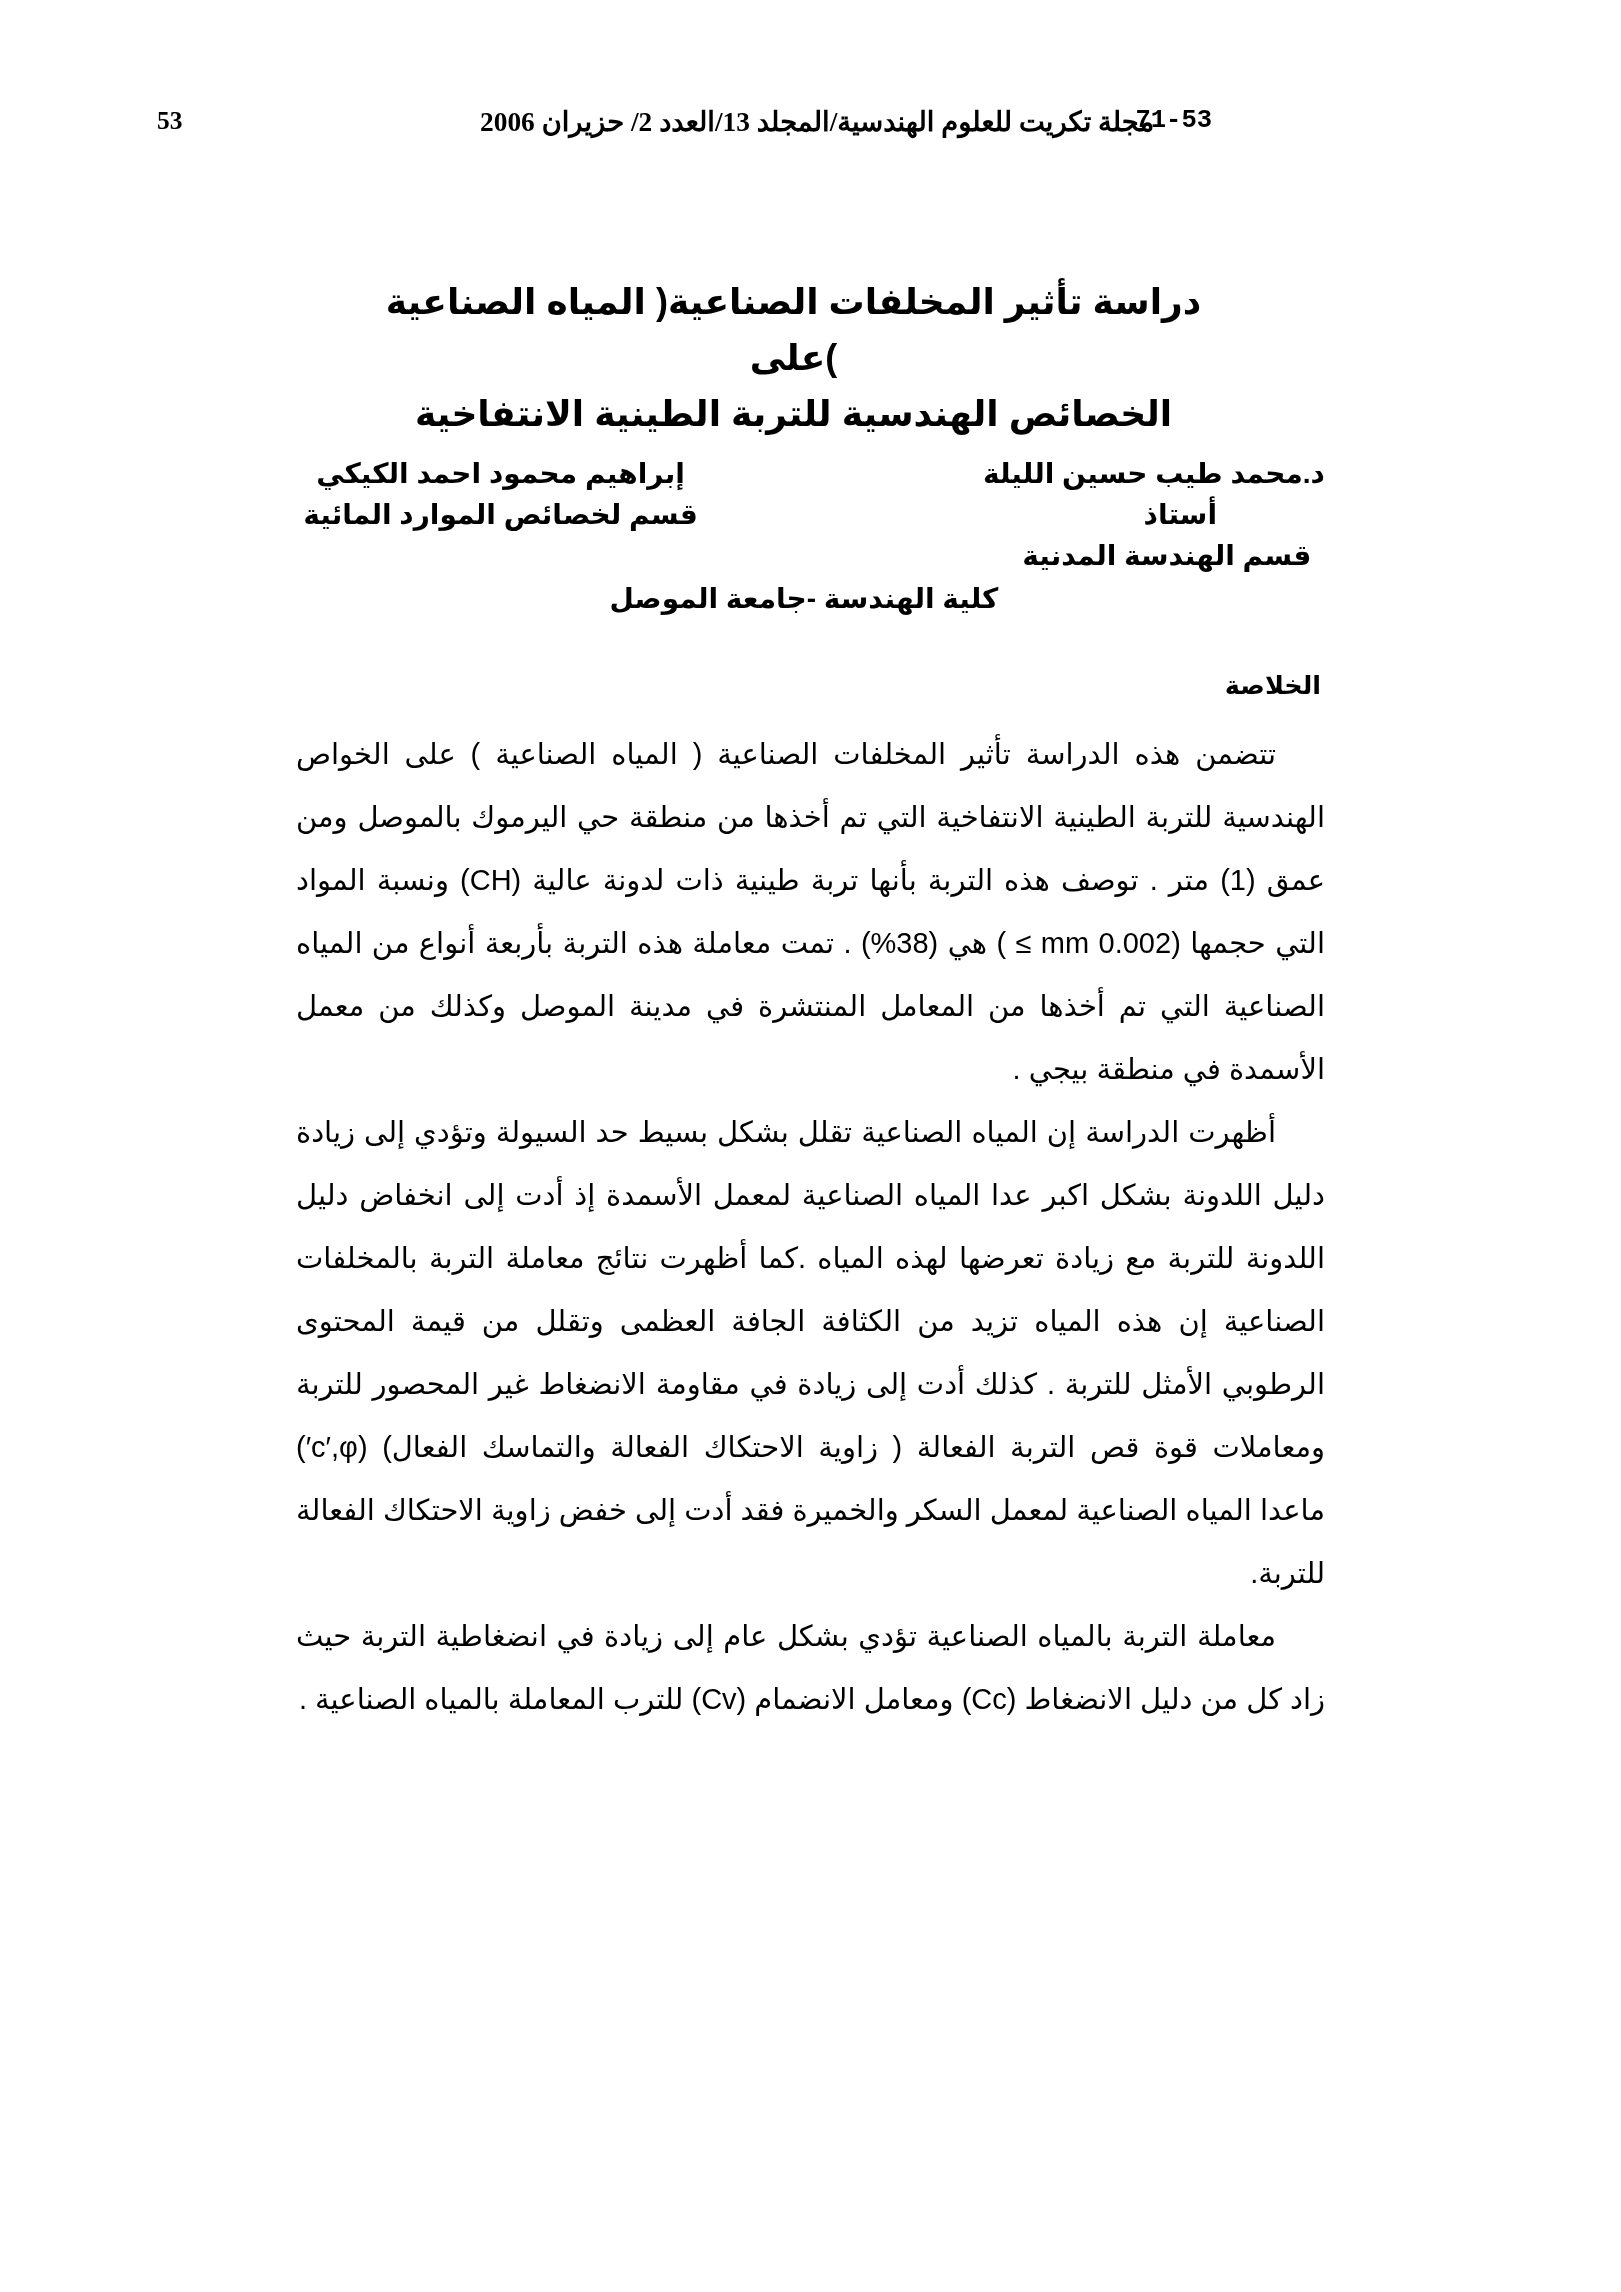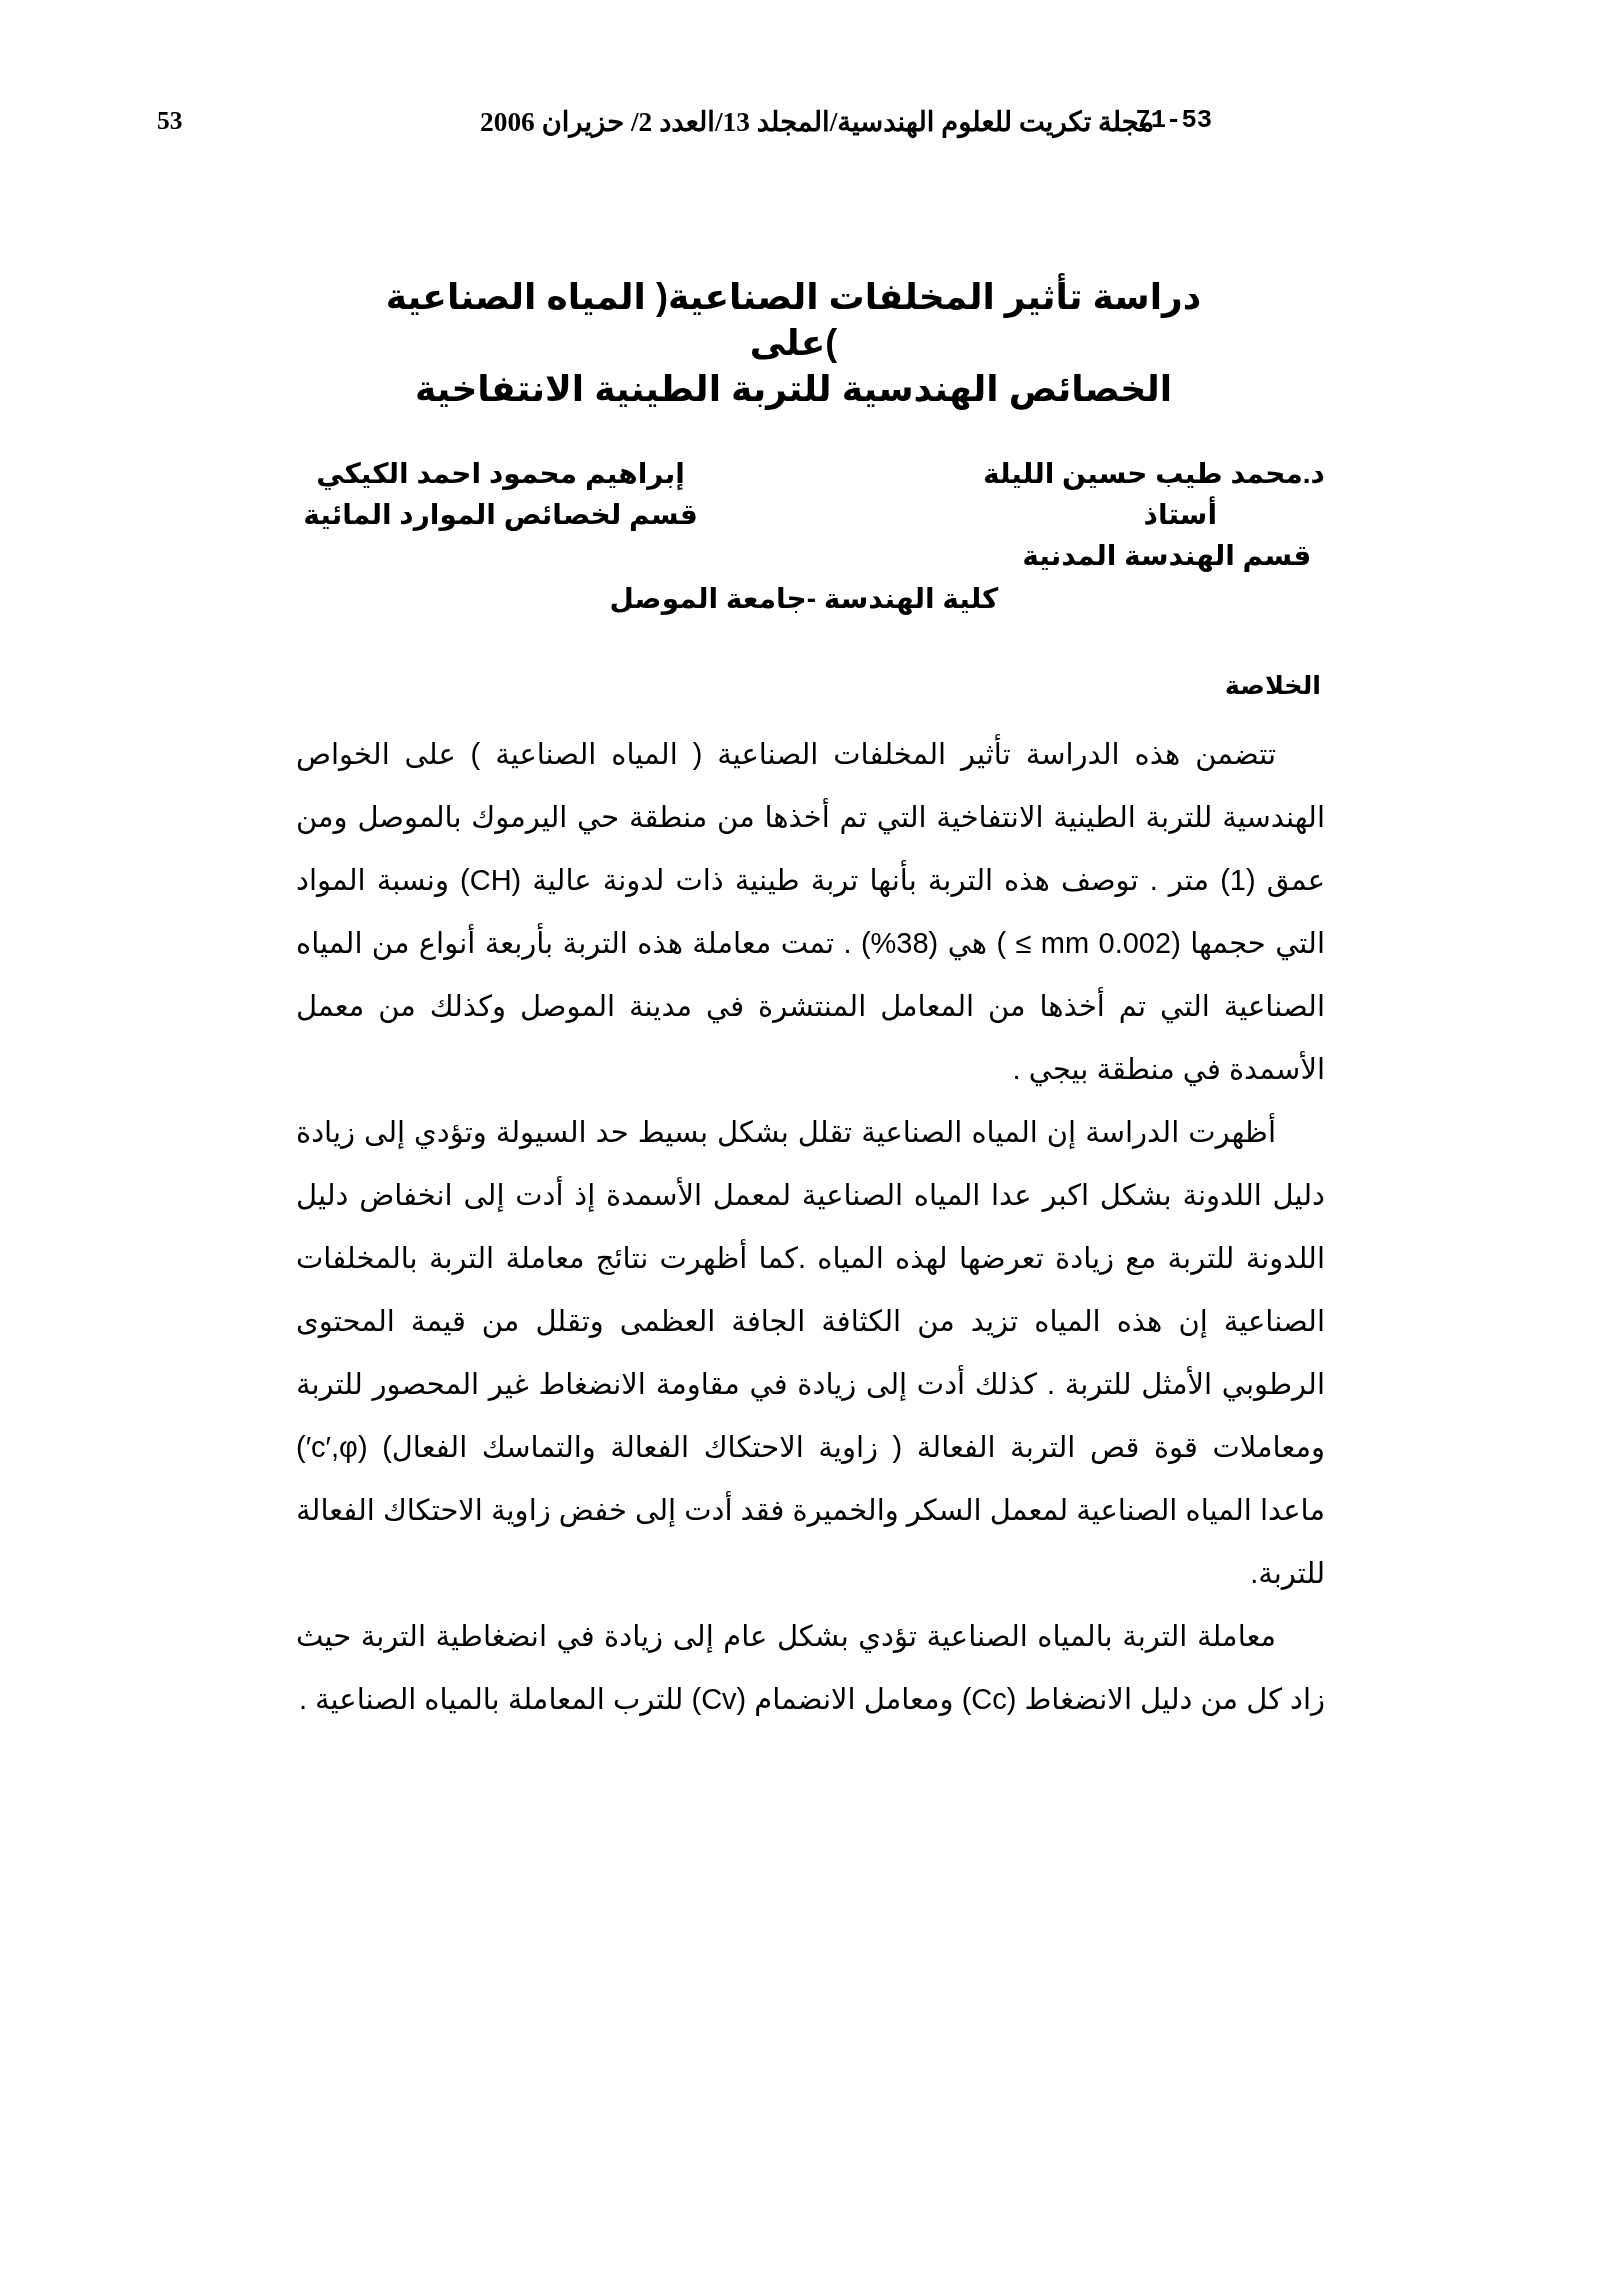--- a/index.html
+++ b/index.html
@@ -27,21 +27,21 @@
   .journal-line {
     position: absolute; left: 480px; width: 686px; top: 0;
     text-align: left; direction: rtl;
     font-family: "Liberation Serif", "DejaVu Serif", serif; font-weight: bold; font-size: 27.4px;
   }
 
   
   .title {
     position: absolute; top: 274px; left: 372px; width: 843px;
     direction: rtl; text-align: center;
-    font-weight: bold; font-size: 36px; line-height: 46px;
+    font-weight: bold; font-size: 36px; line-height: 56px;
   }
 
   
   .authors { position: absolute; top: 453px; left: 0; width: 1621px; direction: rtl; }
   .author-col {
     position: absolute; top: 0; font-weight: bold; font-size: 28px; line-height: 41px;
   }
   .author-col.a1 { right: 296px; width: 372px; text-align: right; }
   .author-col.a2 { right: 900px; width: 441px; text-align: center; }
   .author-col .line { display: block; white-space: nowrap; }

